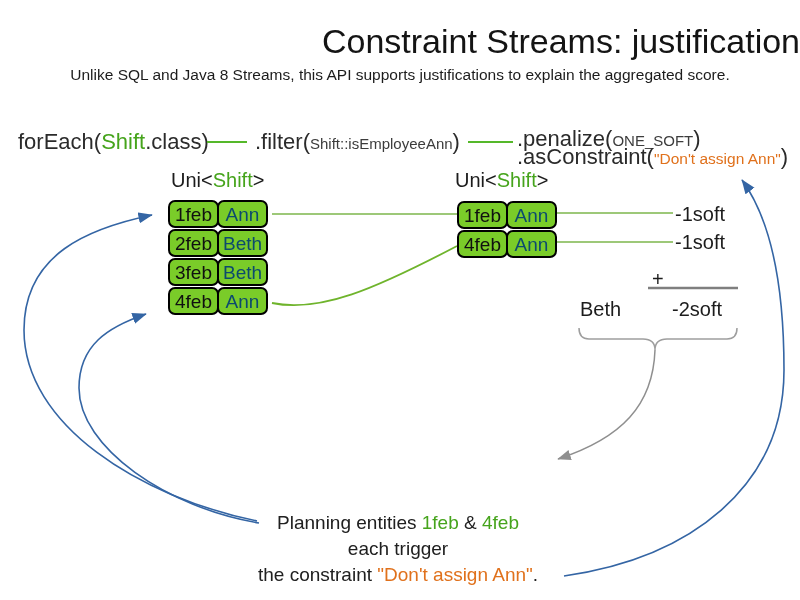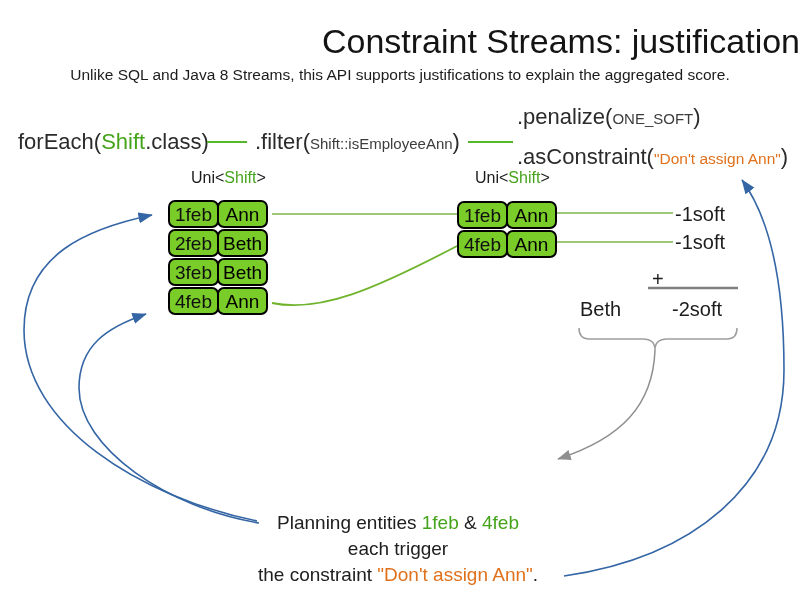--- a/index.html
+++ b/index.html
@@ -10,39 +10,39 @@
   .abs{position:absolute;line-height:1;white-space:nowrap;}
   #title{top:24px;left:0;width:800px;text-align:right;font-size:34px;color:#141414;}
   #subtitle{top:67px;left:0;width:800px;text-align:center;font-size:15.5px;color:#1c1c1c;}
 
   .code{font-size:22px;color:#2b2b2b;}
   .code .small{font-size:15px;color:#3c3c3c;}
   .green-t{color:#46a41c;}
   .orange-t{color:#e0711c;}
   #seg-foreach{left:18px;top:131px;}
   #seg-filter{left:255px;top:131px;}
-  #seg-penalize{left:517px;top:106px;text-align:center;}
+  #seg-penalize{left:517px;top:128px;text-align:center;}
   #seg-asconstraint{left:517px;top:146px;}
   .orange-small{font-size:15.5px;color:#e0711c;}
 
-  .uni{font-size:16px;color:#1c1c1c;margin-left:20px;}
+  .uni{font-size:20px;color:#1c1c1c;}
   #uni-left{left:171px;top:170px;}
   #uni-right{left:455px;top:170px;}
 
   .shift-table{position:absolute;z-index:2;}
   #table-left{left:168px;top:200px;}
   #table-right{left:457px;top:201px;}
   .shift-row{display:flex;margin-bottom:1px;}
   .cell{
     box-sizing:border-box;height:28px;background:#7acc29;border:2px solid #000;
     border-radius:7px;display:flex;align-items:center;justify-content:center;
     font-size:19px;line-height:1;
   }
   .cell.date{width:51px;color:#101010;}
-  .cell.name{width:51px;margin-left:-2px;color:#000000;}
+  .cell.name{width:51px;margin-left:-2px;color:#0c4a6e;}
 
   .scoretxt{font-size:20px;color:#1c1c1c;}
   #minus1a{left:675px;top:204px;}
   #minus1b{left:675px;top:232px;}
   #plus-sign{left:652px;top:269px;}
   #score-label{left:580px;top:299px;}
   #score-total{left:672px;top:299px;}
 
   #why-heading{top:468px;left:0;width:792px;text-align:center;font-size:30px;font-weight:bold;color:#0d0d0d;}
   .expl{left:0;width:796px;text-align:center;font-size:19px;color:#202020;}

